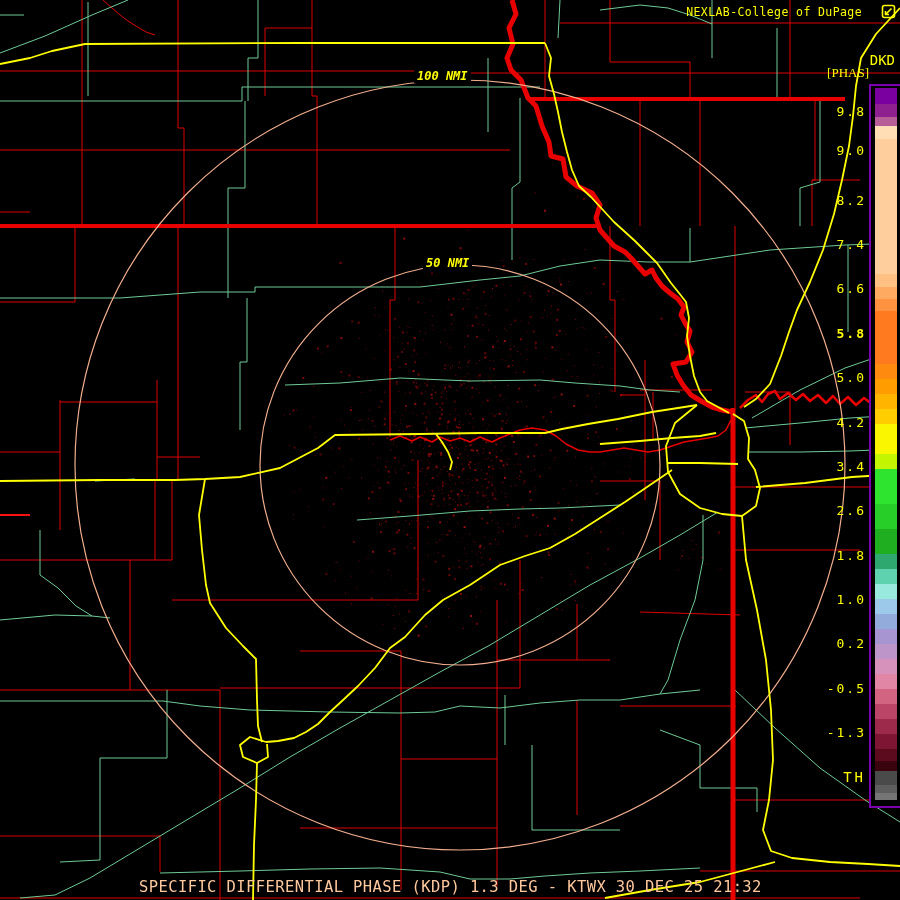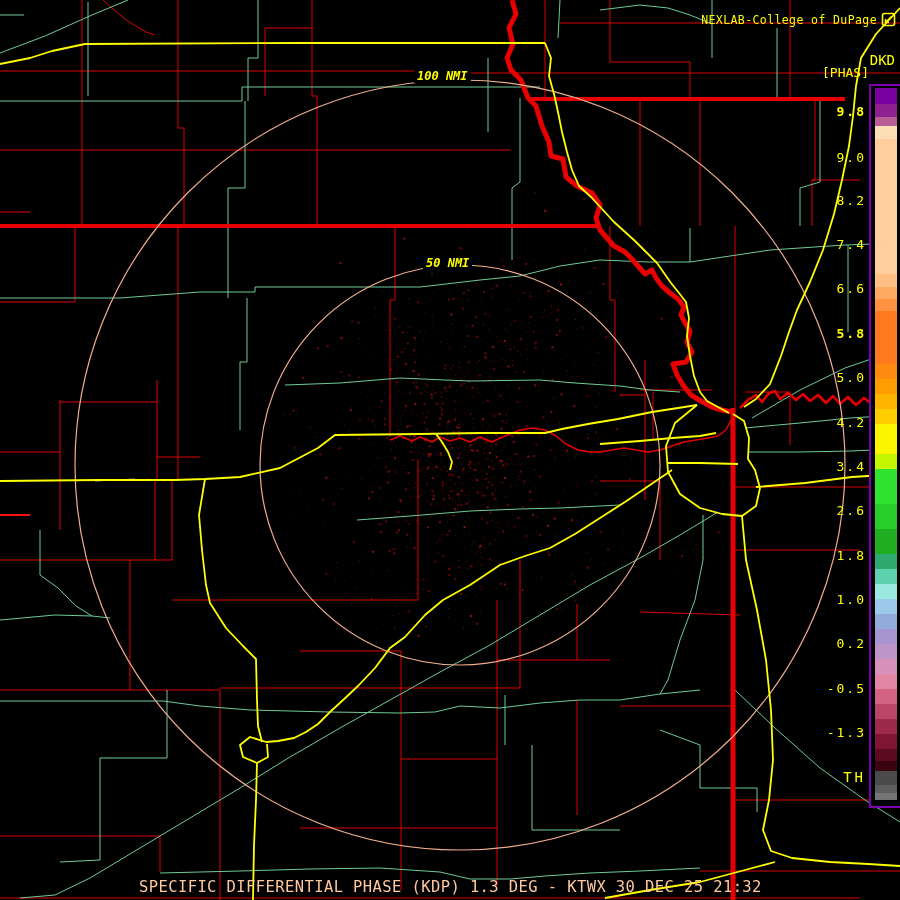--- a/index.html
+++ b/index.html
@@ -1,22 +1,22 @@
 <!DOCTYPE html>
 <html><head>
 <meta charset="utf-8">
 <style>
   html,body{margin:0;padding:0;background:#000;}
   #app{position:relative;width:900px;height:900px;background:#000;overflow:hidden;
        font-family:"DejaVu Sans Mono","Liberation Mono",monospace;}
   #map{position:absolute;left:0;top:0;}
   .lbl{position:absolute;color:#FFFF00;white-space:pre;}
-  #brand{top:4px;right:4px;display:flex;align-items:center;gap:4px;font-size:11.5px;letter-spacing:.4px;margin-top:8px;}
+  #brand{top:4px;right:4px;display:flex;align-items:center;gap:19px;font-size:11.5px;letter-spacing:.4px;}
   #dkd{top:52px;right:5px;font-size:14px;}
-  #phas{top:65px;right:31px;font-size:13px;}
+  #phas{top:65px;right:31px;font-size:13px;font-family:Liberation Serif, serif;}
   #th-label{top:769px;right:34px;font-size:14px;letter-spacing:3px;}
   .ringlbl{font-size:12px;font-weight:bold;font-style:italic;background:#000;padding:0 3px;line-height:14px;}
   #ring100{left:414px;top:69px;}
   #ring50{left:423px;top:256px;}
   #title-bar{position:absolute;left:139px;top:878px;font-size:15.5px;color:#FFC89E;letter-spacing:.4px;}
   #colorbar{position:absolute;left:869px;top:84px;width:26px;height:716px;
             border:2px solid #7A00B0;background:#000;padding:2px;}
   #cb-seg{width:22px;margin:0 auto;}
   #cb-seg div{width:22px;}
   .tick{position:absolute;right:34px;font-size:13px;color:#FFFF00;letter-spacing:2px;line-height:15px;}
@@ -1333,22 +1333,22 @@
         <div style="height: 15px; background: rgb(157, 42, 75);"></div>
         <div style="height: 15px; background: rgb(126, 22, 51);"></div>
         <div style="height: 12px; background: rgb(92, 10, 30);"></div>
         <div style="height: 10px; background: rgb(58, 4, 14);"></div>
         <div style="height: 14px; background: rgb(74, 74, 74);"></div>
         <div style="height: 8px; background: rgb(94, 94, 94);"></div>
         <div style="height: 7px; background: rgb(117, 117, 117);"></div>
       </div>
   </div>
   <div id="cb-ticks">
-      <span class="tick" style="top: 104px; font-weight: bold;">9.8</span>
-      <span class="tick" style="top: 150px; margin-left: 48px;">9.0</span>
+      <span class="tick" style="top: 104px;">9.8</span>
+      <span class="tick" style="top: 143px; margin-left: 48px;">9.0</span>
       <span class="tick" style="top: 192.72px;">8.2</span>
       <span class="tick" style="top: 237.08px;">7.4</span>
       <span class="tick" style="top: 281.44px;">6.6</span>
       <span class="tick" style="top: 325.8px; font-weight: bold;">5.8</span>
       <span class="tick" style="top: 370.16px;">5.0</span>
       <span class="tick" style="top: 414.52px;">4.2</span>
       <span class="tick" style="top: 458.88px;">3.4</span>
       <span class="tick" style="top: 503.24px;">2.6</span>
       <span class="tick" style="top: 547.6px;">1.8</span>
       <span class="tick" style="top: 591.96px;">1.0</span>

